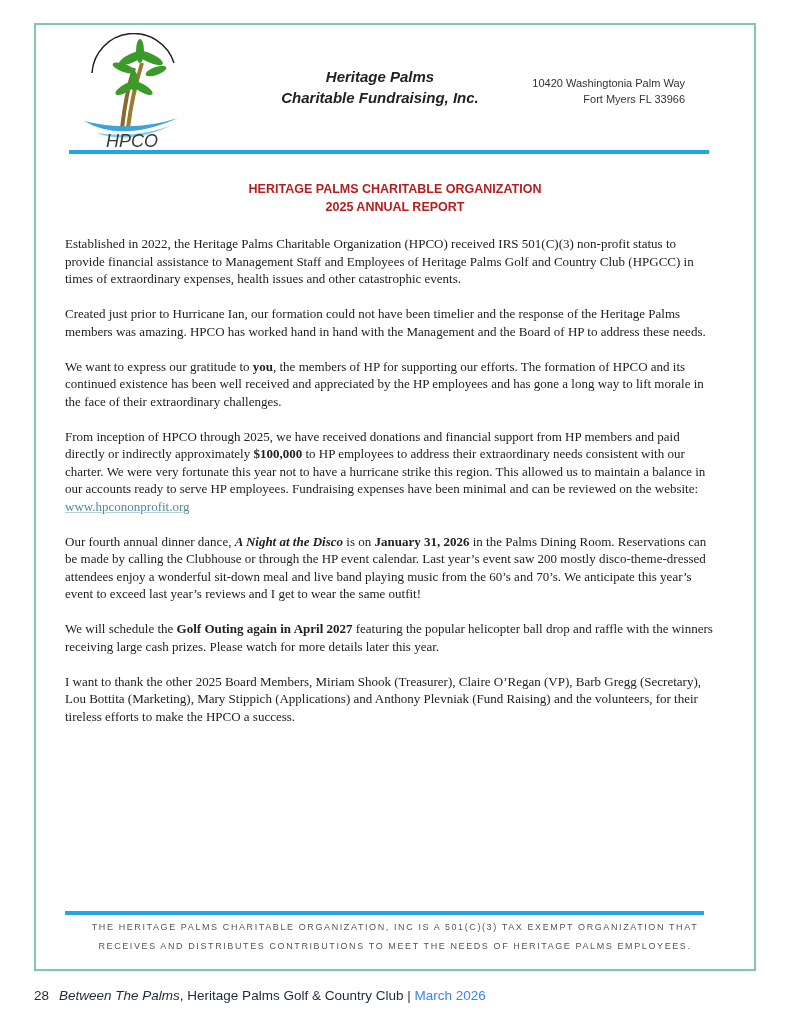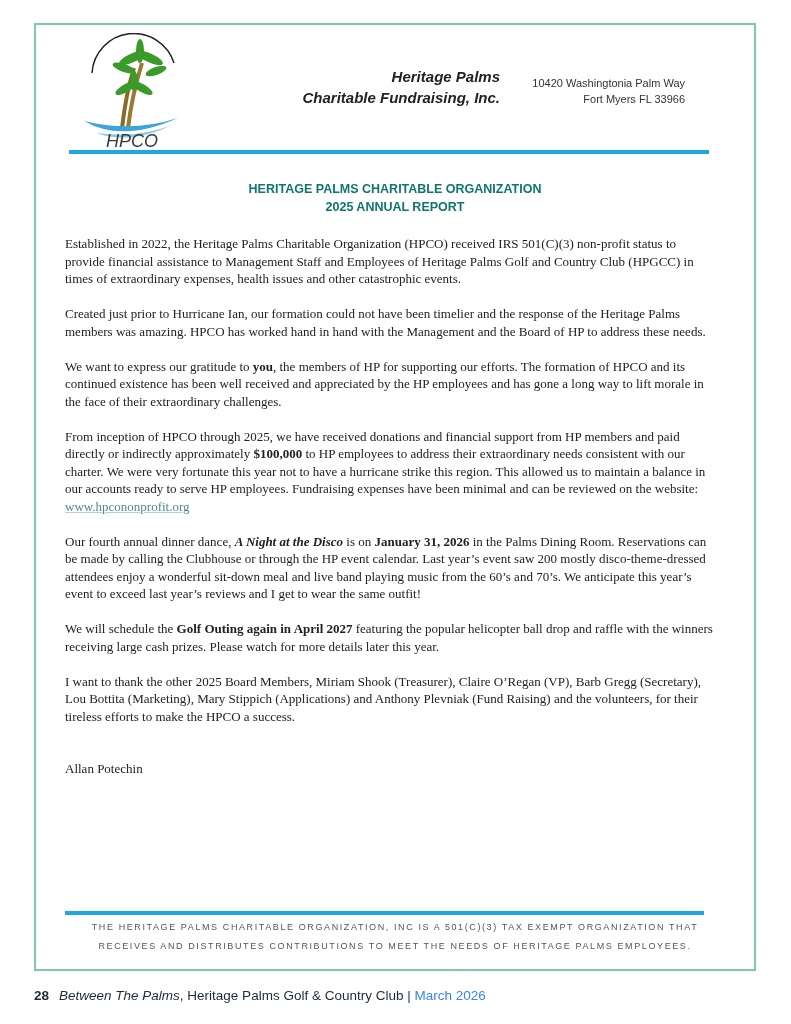--- a/index.html
+++ b/index.html
@@ -3,40 +3,40 @@
 <meta charset="utf-8">
 <style>
   html, body { margin: 0; padding: 0; background: #ffffff; }
   body { width: 791px; height: 1024px; position: relative; overflow: hidden;
          font-family: "Liberation Sans", sans-serif; color: #1e1e1e; }
   .frame { position: absolute; left: 34px; top: 23px; width: 722px; height: 948px;
            border: 2px solid #7ec8ae; box-sizing: border-box; }
   .logo { position: absolute; left: 82px; top: 33px; width: 100px; height: 120px; }
   .logo-text { position: absolute; left: 106px; top: 131px; font-size: 18px; font-style: italic;
                color: #3a3a3a; font-family: "Liberation Sans", sans-serif; }
-  .org-name { position: absolute; left: 260px; top: 66px; width: 240px; text-align: right;
+  .org-name { position: absolute; left: 260px; top: 66px; width: 240px; text-align: center;
               font-size: 15px; font-weight: bold; font-style: italic; line-height: 21px; color: #222; }
   .address { position: absolute; left: 503px; top: 75px; width: 182px; text-align: right;
              font-size: 11px; line-height: 16px; color: #333; }
   .rule { position: absolute; height: 4px; background: #1ea8df; }
   .rule.top { left: 69px; top: 150px; width: 640px; }
   .rule.bottom { left: 65px; top: 911px; width: 639px; }
   .title { position: absolute; left: 60px; top: 180px; width: 670px; text-align: center;
-           font-weight: bold; font-size: 12.5px; line-height: 18px; color: #0f766e; }
+           font-weight: bold; font-size: 12.5px; line-height: 18px; color: #b91c1c; }
   .body-text { position: absolute; left: 65px; top: 235px; width: 650px;
                font-size: 13px; line-height: 17.5px; color: #222; font-family: Liberation Serif, serif; }
   .body-text p { margin: 0 0 17.5px 0; }
   .link { color: #4f8a9a; text-decoration: underline; text-decoration-color: #b6d0d6; }
   .sig p { margin: 0; }
   .sig .gap { height: 17.5px; }
   .footer-note { position: absolute; left: 80px; top: 918px; width: 630px; text-align: center;
                  font-size: 9px; letter-spacing: 1.6px; line-height: 19px; color: #555; font-weight: normal; }
   .page-footer { position: absolute; left: 34px; top: 988px; font-size: 13.5px; color: #1e2b3a;
                  white-space: nowrap; }
-  .page-footer .num { font-weight: bold; margin-right: 10px; }
+  .page-footer .num { font-weight: normal; margin-right: 10px; }
   .page-footer .mag { font-style: italic; }
   .page-footer .sep { color: #333; }
   .page-footer .date { color: #3b82f6; }
 </style>
 </head>
 <body>
 
 <div class="frame"></div>
 
 <svg class="logo" viewBox="0 0 100 120">
@@ -78,21 +78,20 @@
 <div class="body-text">
   <p>Established in 2022, the Heritage Palms Charitable Organization (HPCO) received IRS 501(C)(3) non-profit status to provide financial assistance to Management Staff and Employees of Heritage Palms Golf and Country Club (HPGCC) in times of extraordinary expenses, health issues and other catastrophic events.</p>
   <p>Created just prior to Hurricane Ian, our formation could not have been timelier and the response of the Heritage Palms members was amazing. HPCO has worked hand in hand with the Management and the Board of HP to address these needs.</p>
   <p><span>We want to express our gratitude to </span><b>you</b><span>, the members of HP for supporting our efforts.  The formation of HPCO and its continued existence has been well received and appreciated by the HP employees and has gone a long way to lift morale in the face of their extraordinary challenges.</span></p>
   <p><span>From inception of HPCO through 2025, we have received donations and financial support from HP members and paid directly or indirectly approximately </span><b>$100,000</b><span> to HP employees to address their extraordinary needs consistent with our charter. We were very fortunate this year not to have a hurricane strike this region.  This allowed us to maintain a balance in our accounts ready to serve HP employees. Fundraising expenses have been minimal and can be reviewed on the website:</span><br><a class="link">www.hpcononprofit.org</a></p>
   <p><span>Our fourth annual dinner dance, </span><b><i>A Night at the Disco</i></b><span> is on </span><b>January 31, 2026</b><span> in the Palms Dining Room. Reservations can be made by calling the Clubhouse or through the HP event calendar. Last year’s event saw 200 mostly disco-theme-dressed attendees enjoy a wonderful sit-down meal and live band playing music from the 60’s and 70’s.  We anticipate this year’s event to exceed last year’s reviews and I get to wear the same outfit!</span></p>
   <p><span>We will schedule the </span><b>Golf Outing again in April 2027</b><span> featuring the popular helicopter ball drop and raffle with the winners receiving large cash prizes. Please watch for more details later this year.</span></p>
   <p>I want to thank the other 2025 Board Members, Miriam Shook (Treasurer), Claire O’Regan (VP), Barb Gregg (Secretary), Lou Bottita (Marketing), Mary Stippich (Applications) and Anthony Plevniak (Fund Raising) and the volunteers, for their tireless efforts to make the HPCO a success.</p>
   <div class="sig">
     <div class="gap"></div>
-    <p>Allan Potechin</p>
   </div>
 </div>
 
 <div class="rule bottom"></div>
 
 <div class="footer-note">THE HERITAGE PALMS CHARITABLE ORGANIZATION, INC IS A 501(C)(3) TAX EXEMPT ORGANIZATION THAT RECEIVES AND DISTRIBUTES CONTRIBUTIONS TO MEET THE NEEDS OF HERITAGE PALMS EMPLOYEES.</div>
 
 <div class="page-footer">
   <span class="num">28</span><span class="mag">Between The Palms</span><span>, Heritage Palms Golf &amp; Country Club</span><span class="sep"> | </span><span class="date">March 2026</span>
 </div>

